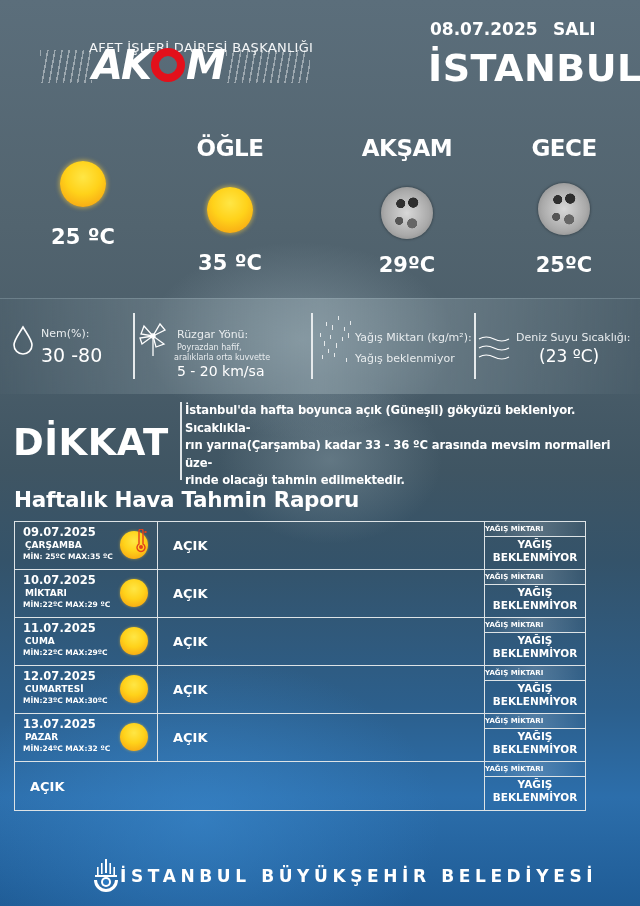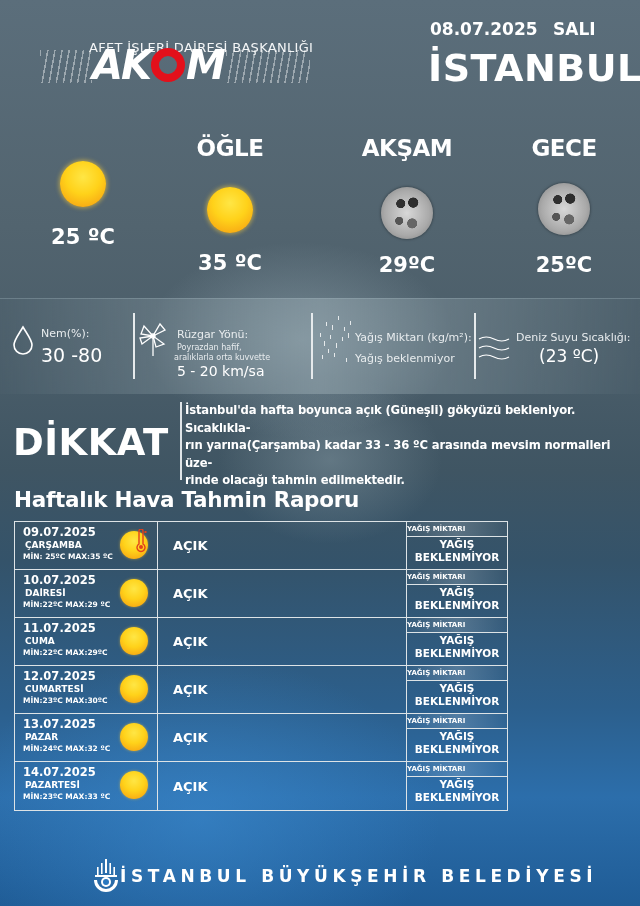--- a/index.html
+++ b/index.html
@@ -54,21 +54,21 @@
   .stat-small { font-size: 8px; color: #e8ecee; line-height: 11px; }
 
   
   .dikkat-word { left: 13px; top: 420px; font-size: 37px; font-weight: bold; letter-spacing: 0.5px; line-height: 46px; }
   .dikkat-sep { left: 180px; top: 402px; width: 1.5px; height: 78px; background: #dfe4e7; }
   .dikkat-text { left: 185px; top: 402px; width: 442px; font-size: 11.6px; line-height: 17.6px; color: #ffffff; font-weight: bold; letter-spacing: -0.15px; }
 
   .weekly-title { left: 14px; top: 486px; font-size: 21.5px; font-weight: bold; line-height: 28px; letter-spacing: -0.3px; }
 
   
-  .tbl { left: 14px; top: 521px; width: 494px; border: 1.5px solid #dde3e6; }
+  .tbl { left: 14px; top: 521px; width: 572px; border: 1.5px solid #dde3e6; }
   .row { display: flex; height: 48px; border-bottom: 1.5px solid #dde3e6; }
   .row:last-child { border-bottom: none; }
   .c1 { width: 143px; border-right: 1.5px solid #dde3e6; position: relative; padding: 3px 0 0 8px; }
   .c2 { flex: 1; display: flex; align-items: center; padding-left: 15px; font-weight: bold; font-size: 13px; }
   .c3 { width: 101px; border-left: 1.5px solid #dde3e6; display: flex; flex-direction: column; }
   .c3-head { height: 15px; border-bottom: 1.5px solid #dde3e6; font-size: 7px; font-weight: bold; text-align: left; line-height: 14px;
     background: linear-gradient(90deg, rgba(255,255,255,0.02), rgba(255,255,255,0.18), rgba(255,255,255,0.02)); }
   .c3-body { flex: 1; text-align: center; font-size: 10.5px; font-weight: bold; line-height: 13px; padding-top: 1px; }
   .d-date { font-size: 11.5px; font-weight: bold; line-height: 14px; }
   .d-day { font-size: 9px; font-weight: bold; line-height: 12px; padding-left: 2px; }
@@ -205,21 +205,21 @@
       <div class="c3-body">
           <div>YAĞIŞ</div>
           <div>BEKLENMİYOR</div>
         </div>
     </div>
   </div>
 
   <div class="row">
     <div class="c1">
       <div class="d-date">10.07.2025</div>
-      <div class="d-day">DAİRESİ</div>
+      <div class="d-day">MİKTARI</div>
       <div class="d-mm"><span>MİN:22ºC</span> <span>MAX:29 ºC</span></div>
       <div class="row-sun"></div>
     </div>
     <div class="c2">AÇIK</div>
     <div class="c3">
       <div class="c3-head">YAĞIŞ MİKTARI</div>
       <div class="c3-body">
           <div>YAĞIŞ</div>
           <div>BEKLENMİYOR</div>
         </div>
@@ -271,26 +271,20 @@
     <div class="c3">
       <div class="c3-head">YAĞIŞ MİKTARI</div>
       <div class="c3-body">
           <div>YAĞIŞ</div>
           <div>BEKLENMİYOR</div>
         </div>
     </div>
   </div>
 
   <div class="row">
-    <div class="c1">
-      <div class="d-date">14.07.2025</div>
-      <div class="d-day">PAZARTESİ</div>
-      <div class="d-mm"><span>MİN:23ºC</span> <span>MAX:33 ºC</span></div>
-      <div class="row-sun"></div>
-    </div>
     <div class="c2">AÇIK</div>
     <div class="c3">
       <div class="c3-head">YAĞIŞ MİKTARI</div>
       <div class="c3-body">
           <div>YAĞIŞ</div>
           <div>BEKLENMİYOR</div>
         </div>
     </div>
   </div>
 </div>

